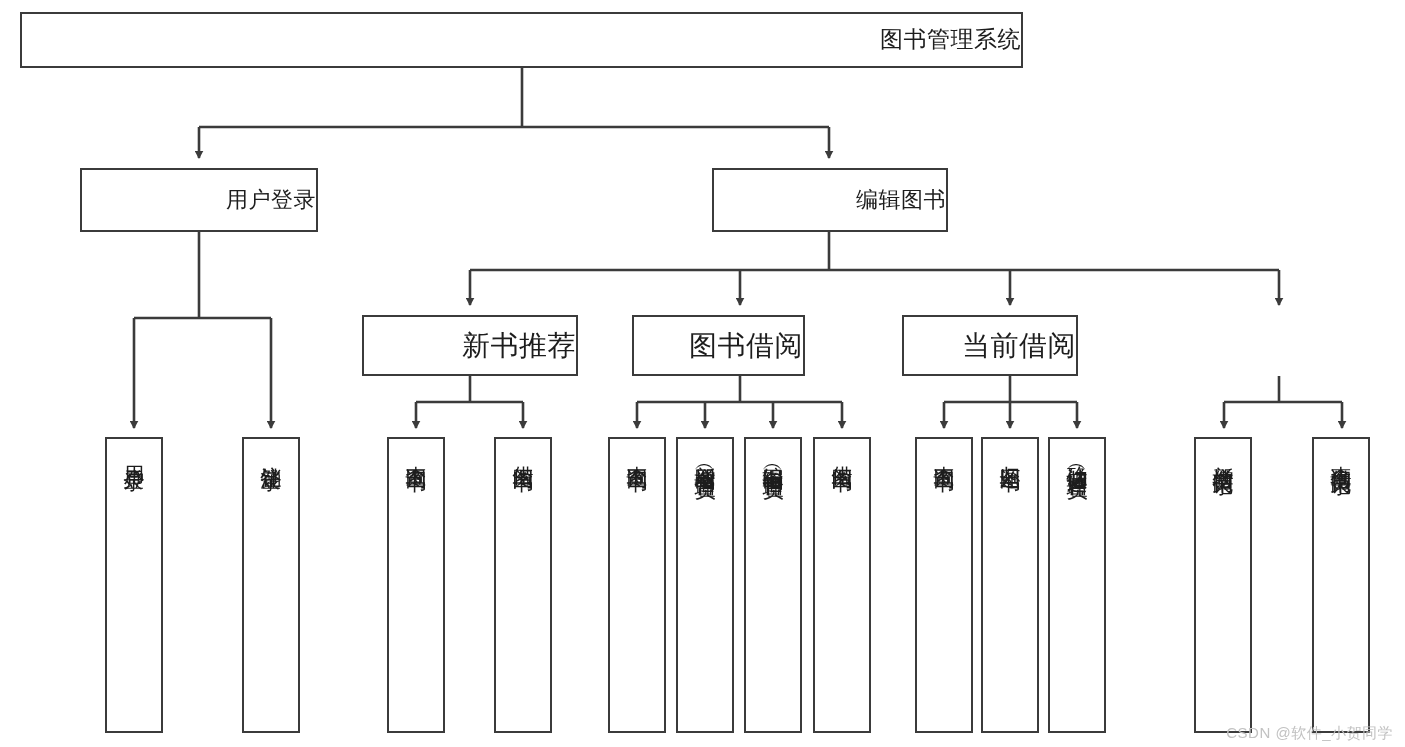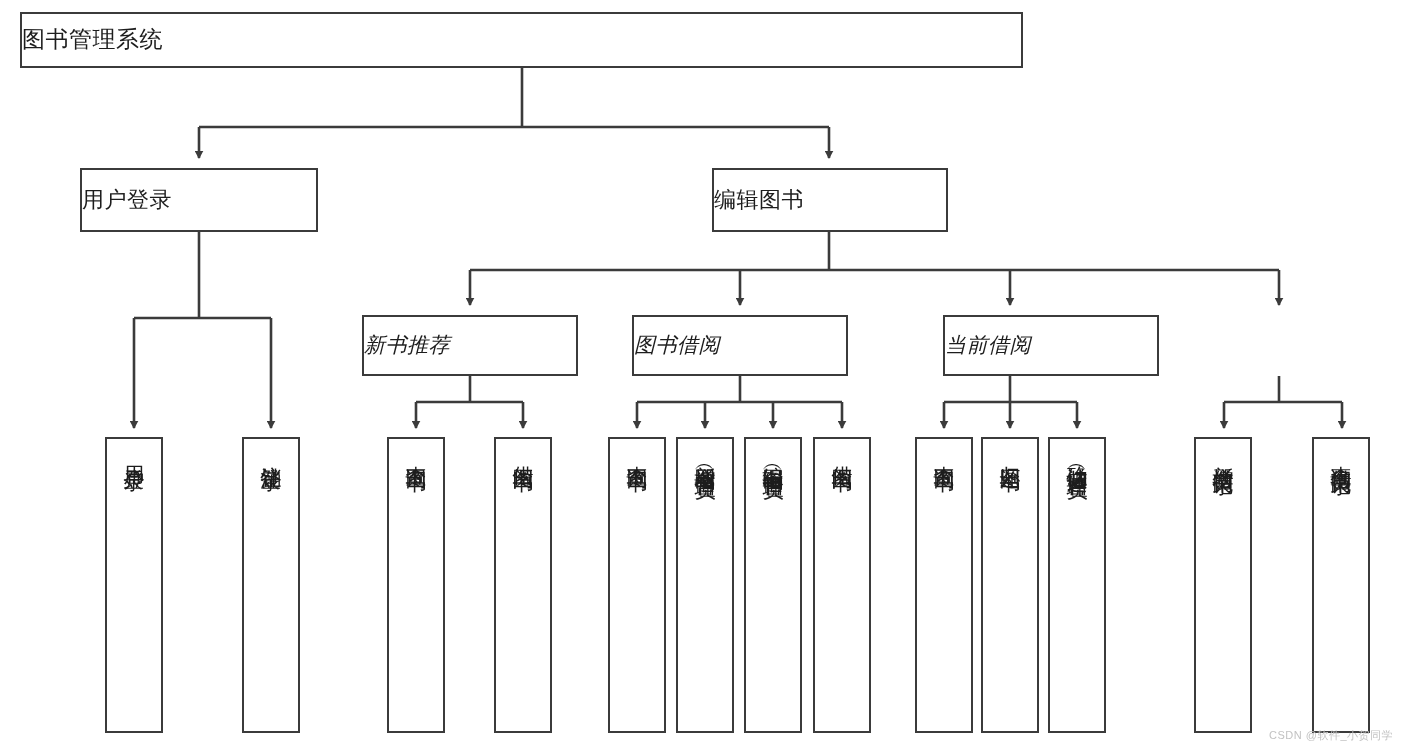--- a/index.html
+++ b/index.html
@@ -26,21 +26,21 @@
     height: 747px;
     pointer-events: none;
   }
   .node {
     position: absolute;
     box-sizing: border-box;
     background: #ffffff;
     border: 2px solid #3b3b3b;
     display: flex;
     align-items: center;
-    justify-content: flex-start;
+    justify-content: flex-end;
     color: #1d1d1d;
   }
   .node-label {
     display: block;
     text-align: center;
     line-height: 1.18;
     letter-spacing: 0.5px;
   }
   
   .node.root {
@@ -48,43 +48,42 @@
   }
   .node.root .node-label {
     font-size: 23px;
   }
   
   .node.lvl1 .node-label {
     font-size: 22px;
   }
   
   .node.lvl2 .node-label {
-    font-size: 21px;
-    font-style: italic;
+    font-size: 28px;
   }
   
   .node.leaf {
     align-items: flex-start;
     justify-content: center;
     padding-top: 10px;
   }
   .node.leaf .node-label {
     writing-mode: vertical-rl;
     text-orientation: upright;
     font-size: 21px;
     line-height: 1.05;
     letter-spacing: 2px;
     white-space: nowrap;
     text-align: start;
   }
   #watermark {
     position: absolute;
     right: 12px;
     bottom: 4px;
-    font-size: 11px;
+    font-size: 15px;
     color: #c2c2c2;
     white-space: nowrap;
     letter-spacing: 0.5px;
     margin-top: 48px;
   }
 </style>
 </head>
 <body>
 
 <div id="diagram-root">
@@ -151,24 +150,24 @@
   <div class="node lvl1" style="left:80px; top:168px; width:238px; height:64px;">
     <span class="node-label">用户登录</span>
   </div>
   <div class="node lvl1" style="left:712px; top:168px; width:236px; height:64px;">
     <span class="node-label">编辑图书</span>
   </div>
 
   <div class="node lvl2" style="left:362px; top:315px; width:216px; height:61px;">
     <span class="node-label">新书推荐</span>
   </div>
-  <div class="node lvl2" style="left:632px; top:315px; width:216px; height:61px;">
+  <div class="node lvl2" style="left:632px; top:315px; width:173px; height:61px;">
     <span class="node-label">图书借阅</span>
   </div>
-  <div class="node lvl2" style="left:902px; top:315px; width:216px; height:61px;margin-left:41px;">
+  <div class="node lvl2" style="left:902px; top:315px; width:176px; height:61px;">
     <span class="node-label">当前借阅</span>
   </div>
 
   <div class="node leaf" style="left:105px; top:437px; width:58px; height:296px;">
     <span class="node-label">用户登录</span>
   </div>
   <div class="node leaf" style="left:242px; top:437px; width:58px; height:296px;">
     <span class="node-label">注销登录</span>
   </div>
 

